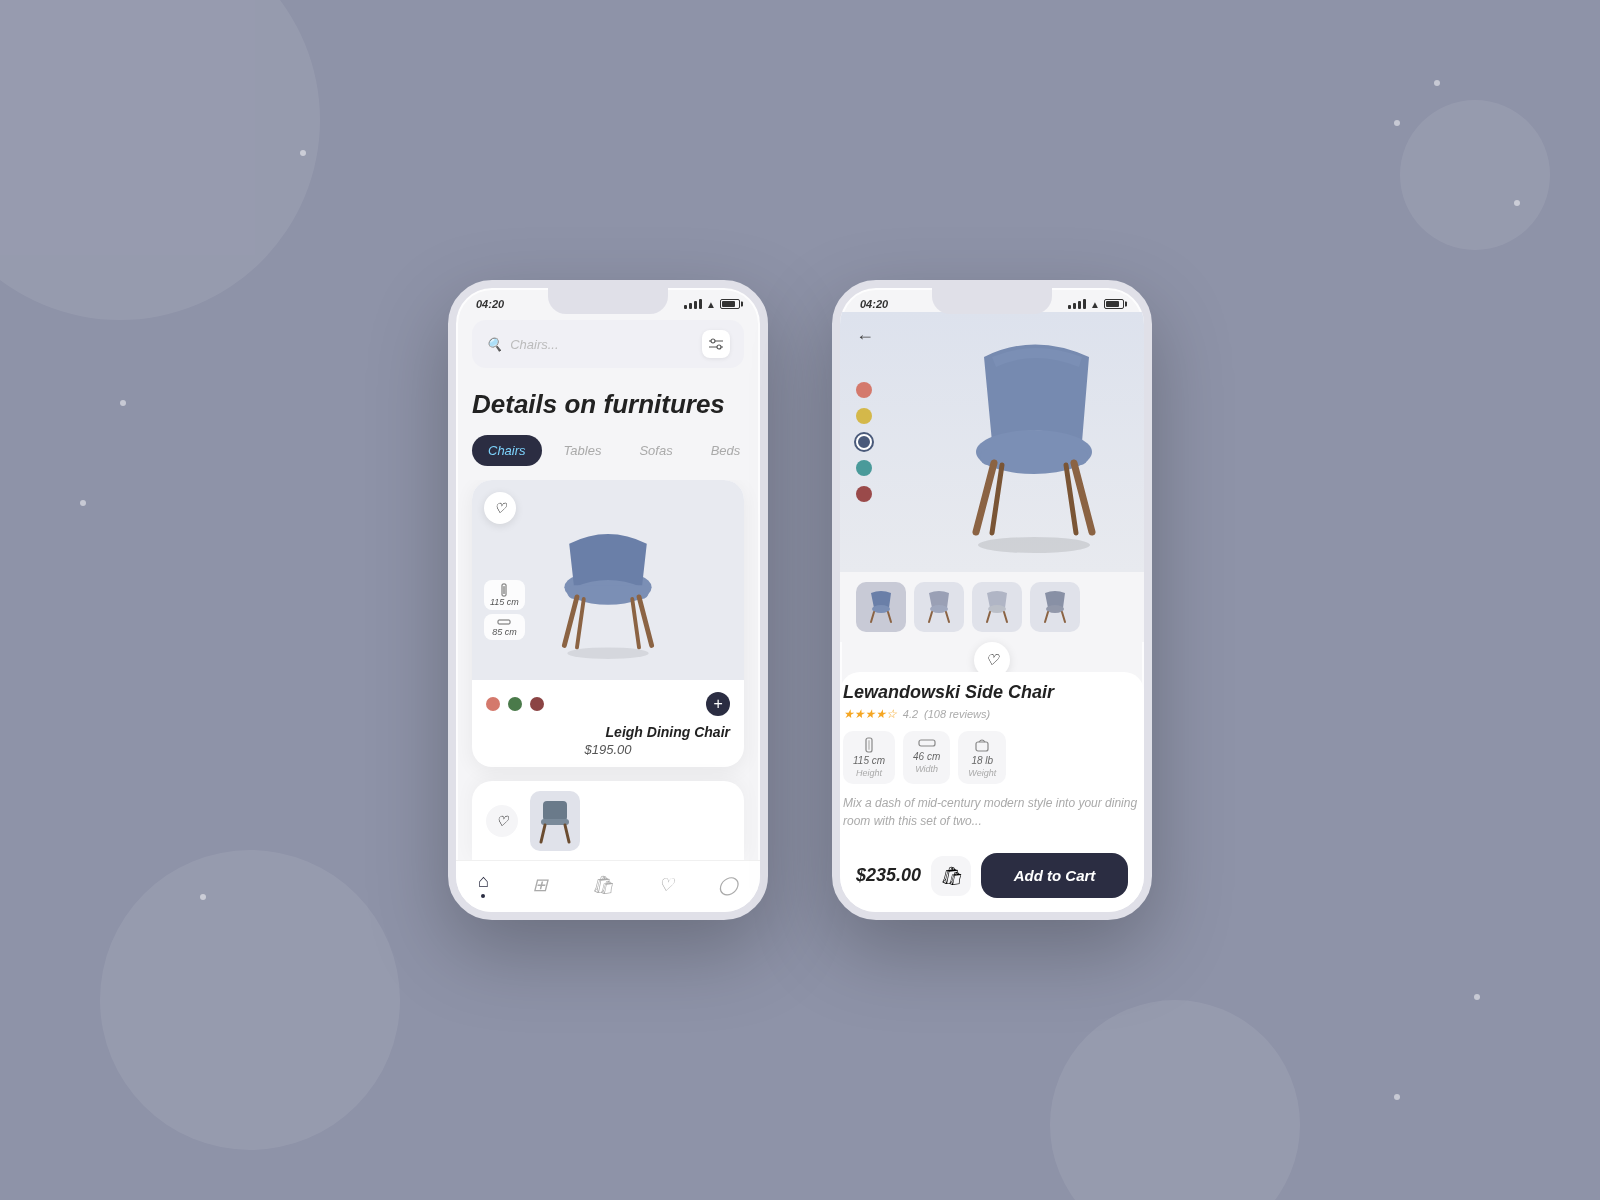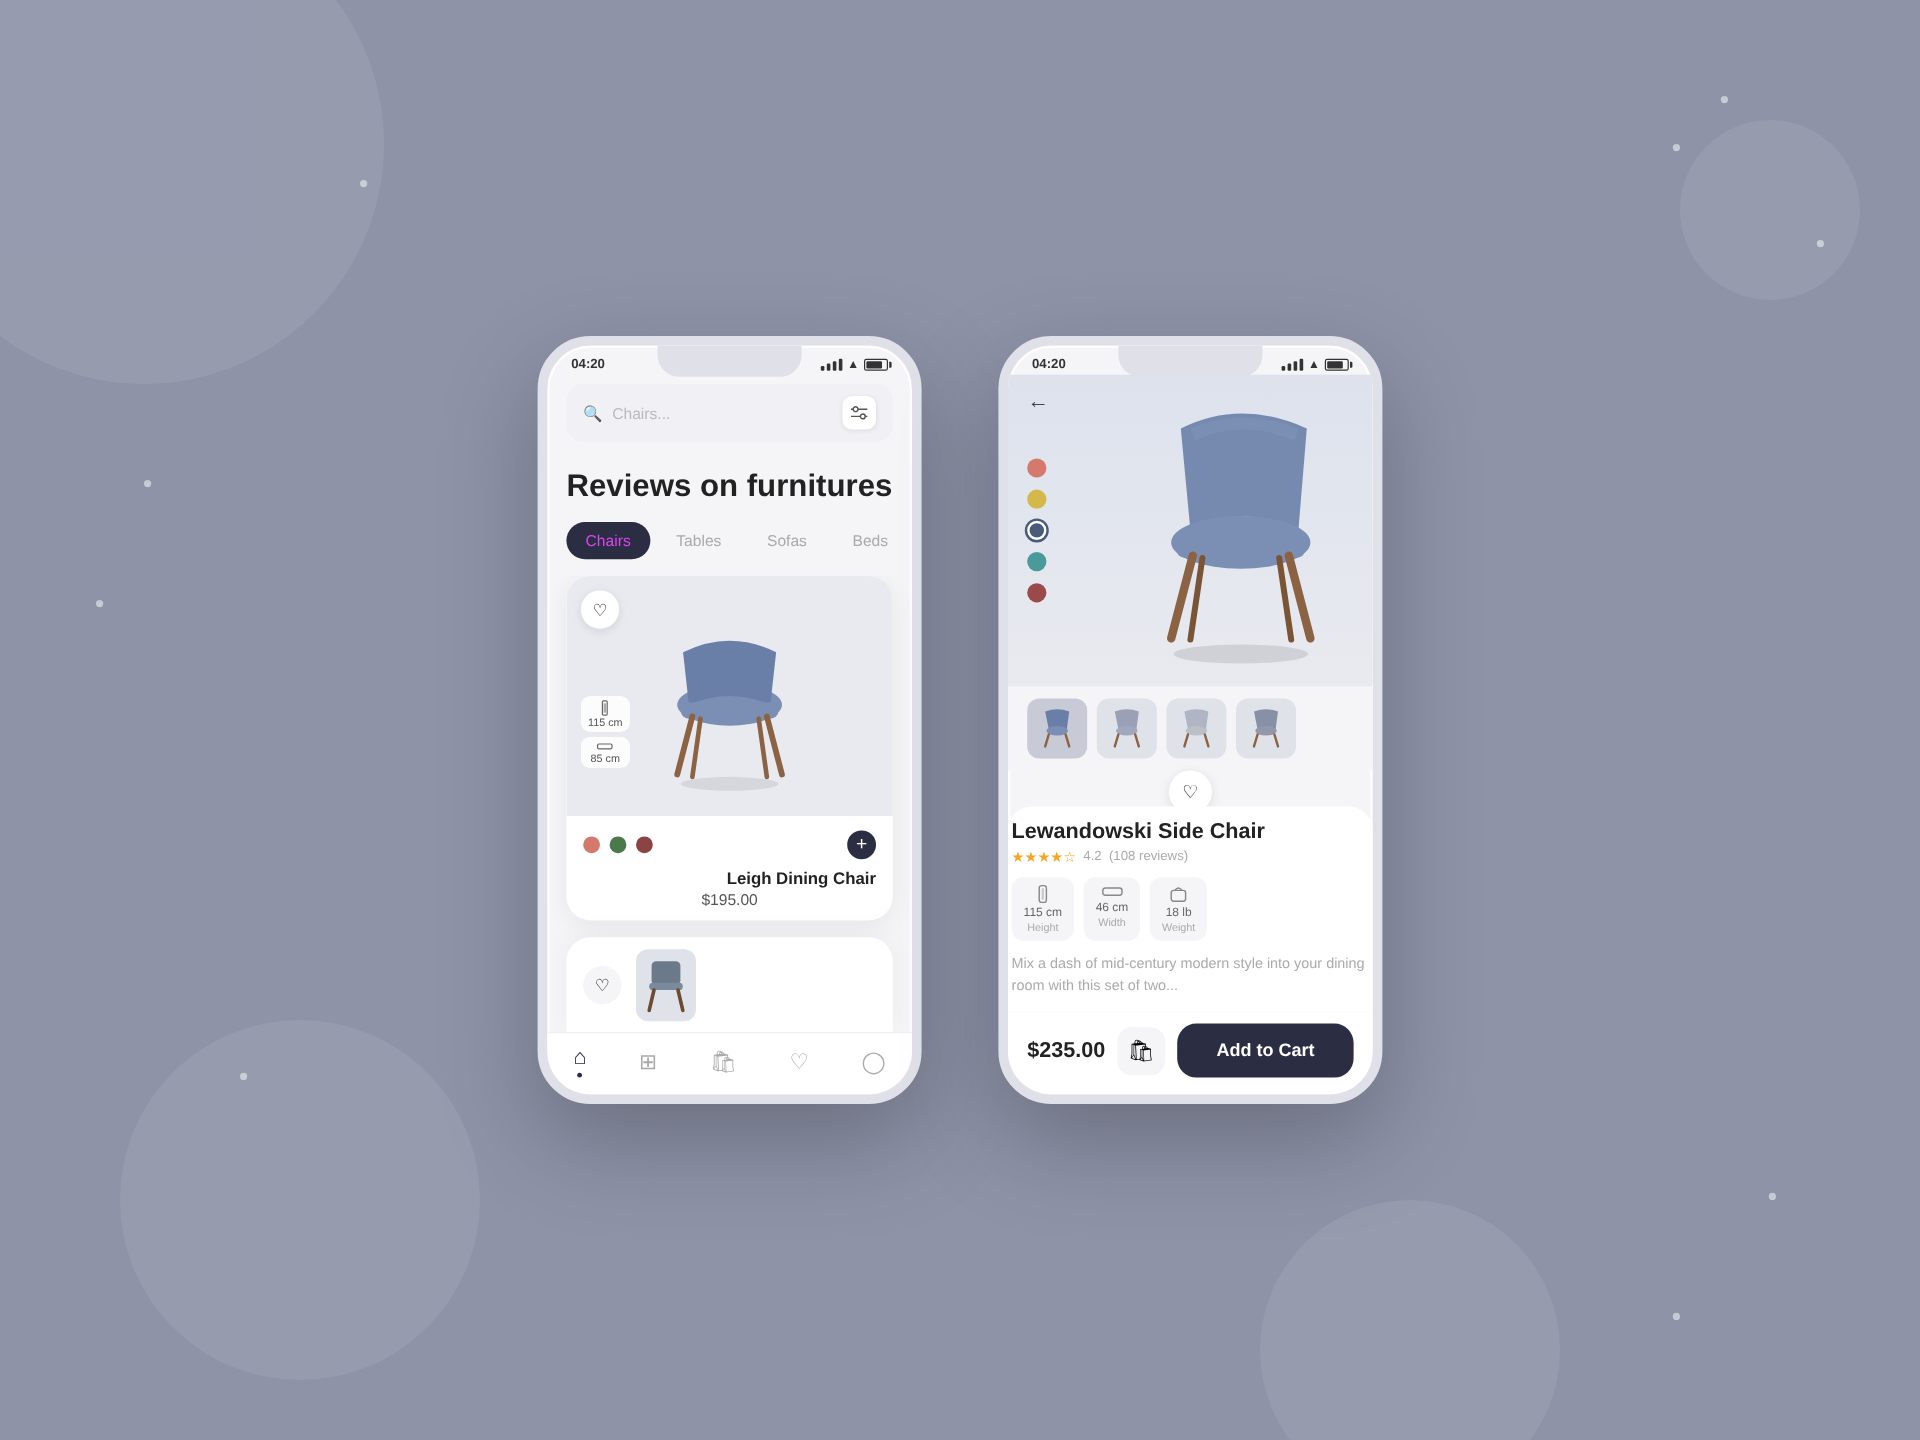--- a/index.html
+++ b/index.html
@@ -28,20 +28,21 @@
       width: 6px; height: 6px;
       border-radius: 50%;
       background: rgba(255,255,255,0.5);
     }
     .phones-container {
       display: flex;
       gap: 64px;
       align-items: center;
       position: relative;
       z-index: 10;
+      font-style: italic;
     }
     
     .phone {
       width: 320px;
       height: 640px;
       background: #f5f5f7;
       border-radius: 44px;
       border: 8px solid #e0e0e8;
       box-shadow: 0 30px 80px rgba(0,0,0,0.25), inset 0 0 0 2px rgba(255,255,255,0.8);
       position: relative;
@@ -159,21 +160,21 @@
       padding: 0 16px 14px;
       flex-shrink: 0;
     }
     .cat-tab {
       padding: 8px 16px;
       border-radius: 22px;
       font-size: 13px;
       font-weight: 500;
       cursor: pointer;
     }
-    .cat-tab.active { background: #2b2d42; color: #d946ef; }
+    .cat-tab.active { background: #2b2d42; color: #7dd3fc; }
     .cat-tab.inactive { color: #aaa; background: transparent; text-align: right; }
     
     .products-scroll {
       flex: 1;
       overflow: hidden;
       padding: 0 16px;
       display: flex;
       flex-direction: column;
       gap: 14px;
     }
@@ -540,21 +541,21 @@
             <circle cx="4" cy="4" r="2" stroke="#555" stroke-width="1.2"></circle>
             <circle cx="10" cy="10" r="2" stroke="#555" stroke-width="1.2"></circle>
             <line x1="6" y1="4" x2="14" y2="4" stroke="#555" stroke-width="1.2"></line>
             <line x1="0" y1="4" x2="2" y2="4" stroke="#555" stroke-width="1.2"></line>
             <line x1="0" y1="10" x2="8" y2="10" stroke="#555" stroke-width="1.2"></line>
             <line x1="12" y1="10" x2="14" y2="10" stroke="#555" stroke-width="1.2"></line>
           </svg>
         </div>
       </div>
 
-      <div class="page-title">Reviews on furnitures</div>
+      <div class="page-title">Details on furnitures</div>
 
       <div class="category-tabs">
         <div class="cat-tab active">Chairs</div>
         <div class="cat-tab inactive">Tables</div>
         <div class="cat-tab inactive">Sofas</div>
         <div class="cat-tab inactive">Beds</div>
       </div>
 
       <div class="products-scroll">
 

